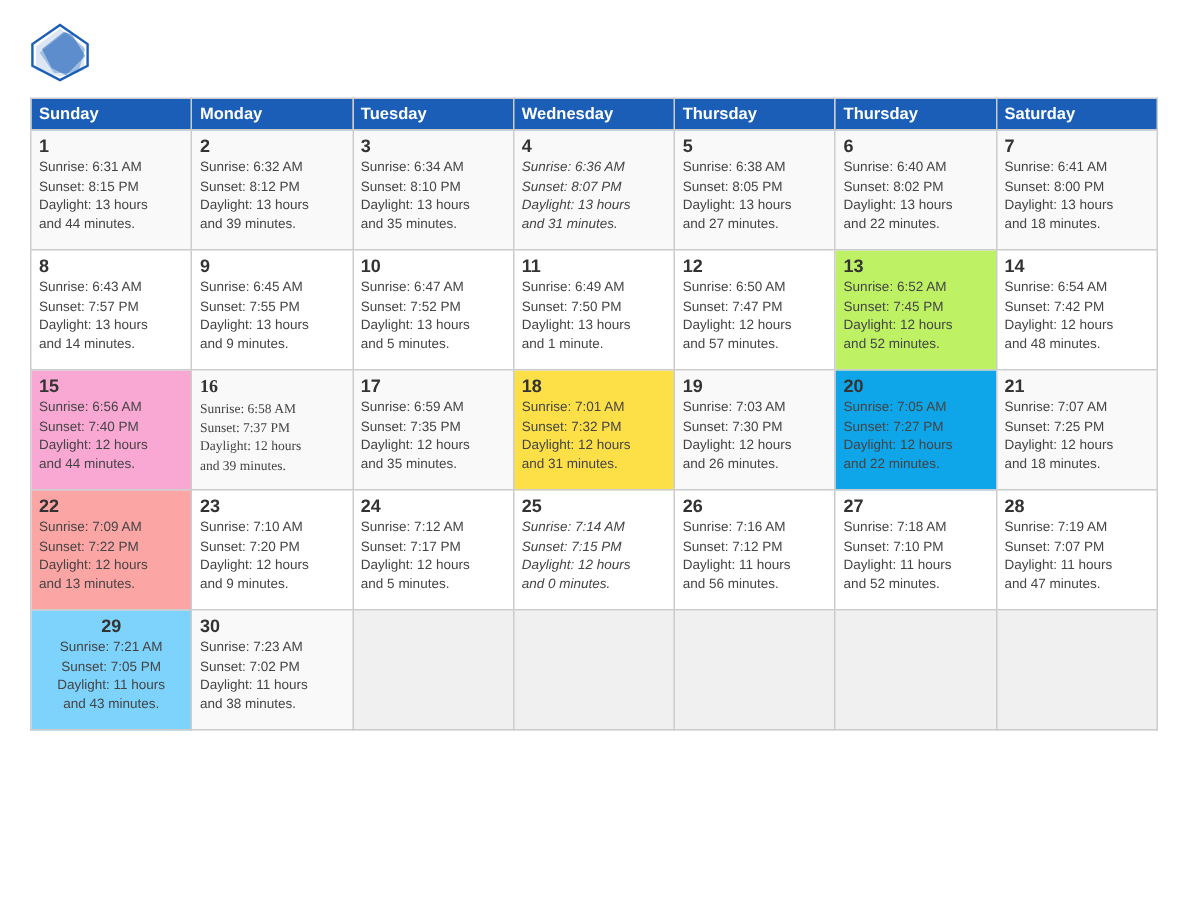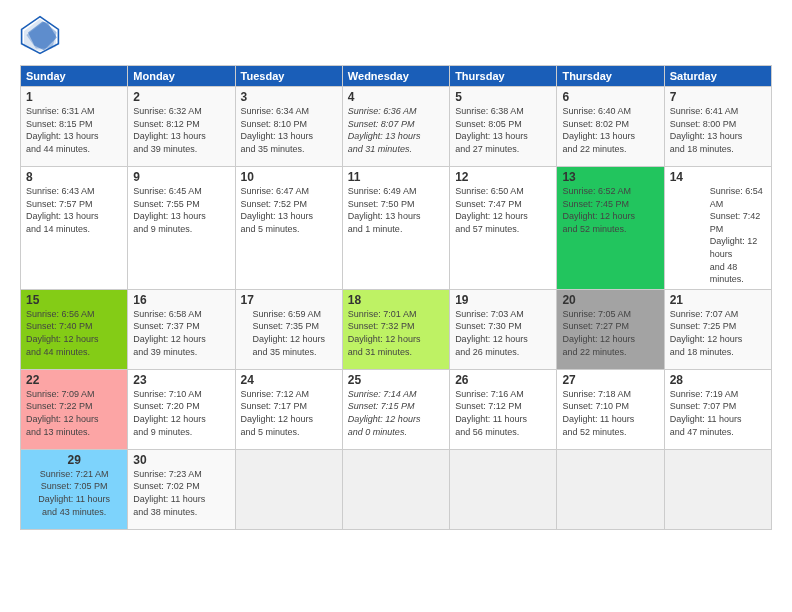--- a/index.html
+++ b/index.html
@@ -220,72 +220,72 @@
 Daylight: 13 hours
 and 1 minute.</div>
           </td>
           <td style="background: rgb(255, 255, 255);">
             <span class="day-number">12</span>
             <div class="day-info" style="white-space: pre-line;">Sunrise: 6:50 AM
 Sunset: 7:47 PM
 Daylight: 12 hours
 and 57 minutes.</div>
           </td>
-          <td style="background: #22c55e;">
+          <td style="background: #bef264;">
             <span class="day-number">13</span>
             <div class="day-info" style="white-space: pre-line;">Sunrise: 6:52 AM
 Sunset: 7:45 PM
 Daylight: 12 hours
 and 52 minutes.</div>
           </td>
           <td style="background: rgb(255, 255, 255);">
             <span class="day-number">14</span>
-            <div class="day-info" style="white-space: pre-line; margin-left: 40px;">Sunrise: 6:54 AM
+            <div class="day-info" style="white-space: pre-line;">Sunrise: 6:54 AM
 Sunset: 7:42 PM
 Daylight: 12 hours
 and 48 minutes.</div>
           </td>
         </tr>
         <tr>
-          <td style="background: #84cc16;">
+          <td style="background: #f9a8d4;">
             <span class="day-number">15</span>
             <div class="day-info" style="white-space: pre-line;">Sunrise: 6:56 AM
 Sunset: 7:40 PM
 Daylight: 12 hours
 and 44 minutes.</div>
           </td>
-          <td style="background: rgb(249, 249, 249);">
+          <td style="background: rgb(249, 249, 249); font-family: Liberation Serif, serif;">
             <span class="day-number">16</span>
             <div class="day-info" style="white-space: pre-line;">Sunrise: 6:58 AM
 Sunset: 7:37 PM
 Daylight: 12 hours
 and 39 minutes.</div>
           </td>
           <td style="background: rgb(249, 249, 249);">
             <span class="day-number">17</span>
-            <div class="day-info" style="white-space: pre-line; margin-left: 12px;">Sunrise: 6:59 AM
+            <div class="day-info" style="white-space: pre-line;">Sunrise: 6:59 AM
 Sunset: 7:35 PM
 Daylight: 12 hours
 and 35 minutes.</div>
           </td>
-          <td style="background: #bef264;">
+          <td style="background: #fde047;">
             <span class="day-number">18</span>
             <div class="day-info" style="white-space: pre-line;">Sunrise: 7:01 AM
 Sunset: 7:32 PM
 Daylight: 12 hours
 and 31 minutes.</div>
           </td>
           <td style="background: rgb(249, 249, 249);">
             <span class="day-number">19</span>
             <div class="day-info" style="white-space: pre-line;">Sunrise: 7:03 AM
 Sunset: 7:30 PM
 Daylight: 12 hours
 and 26 minutes.</div>
           </td>
-          <td style="background: #a3a3a3; margin-top: 10px;">
+          <td style="background: #0ea5e9; margin-top: 10px;">
             <span class="day-number">20</span>
             <div class="day-info" style="white-space: pre-line;">Sunrise: 7:05 AM
 Sunset: 7:27 PM
 Daylight: 12 hours
 and 22 minutes.</div>
           </td>
           <td style="background: rgb(249, 249, 249);">
             <span class="day-number">21</span>
             <div class="day-info" style="white-space: pre-line;">Sunrise: 7:07 AM
 Sunset: 7:25 PM

